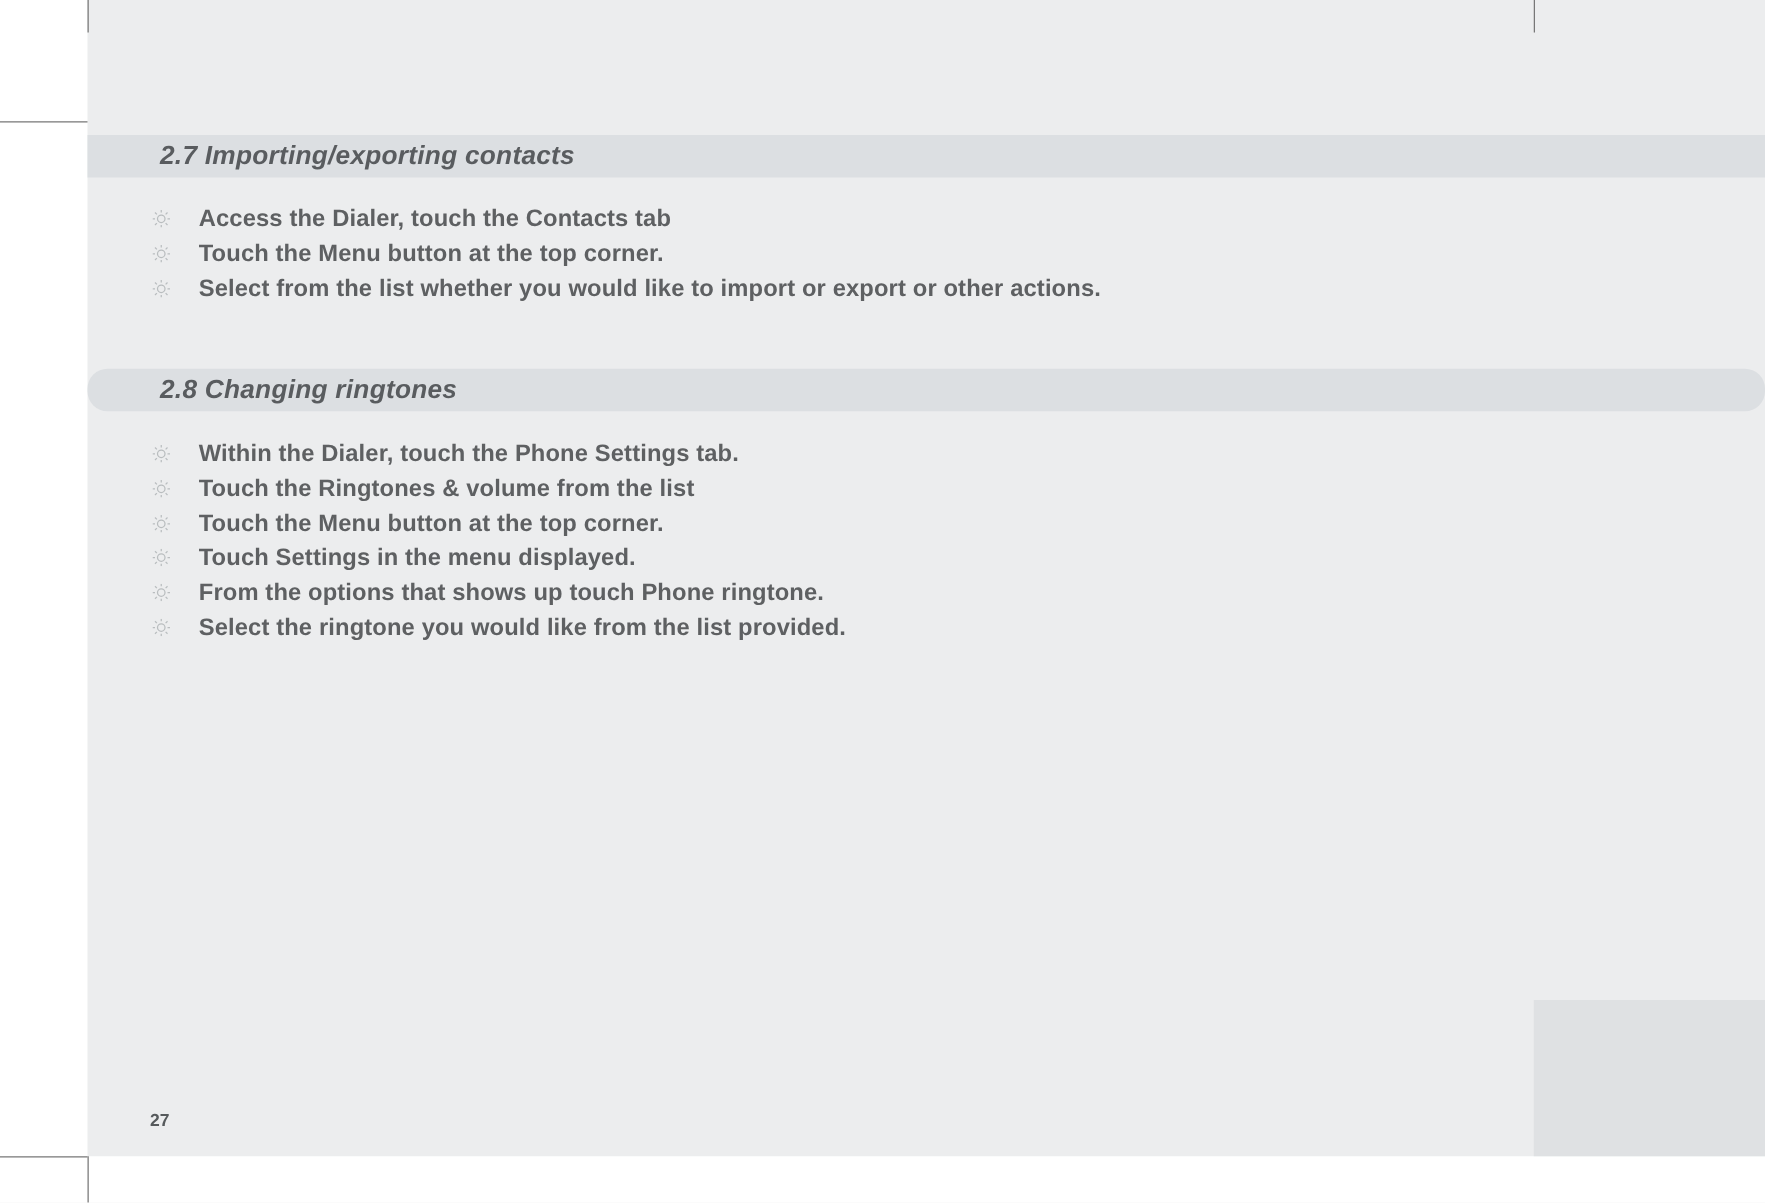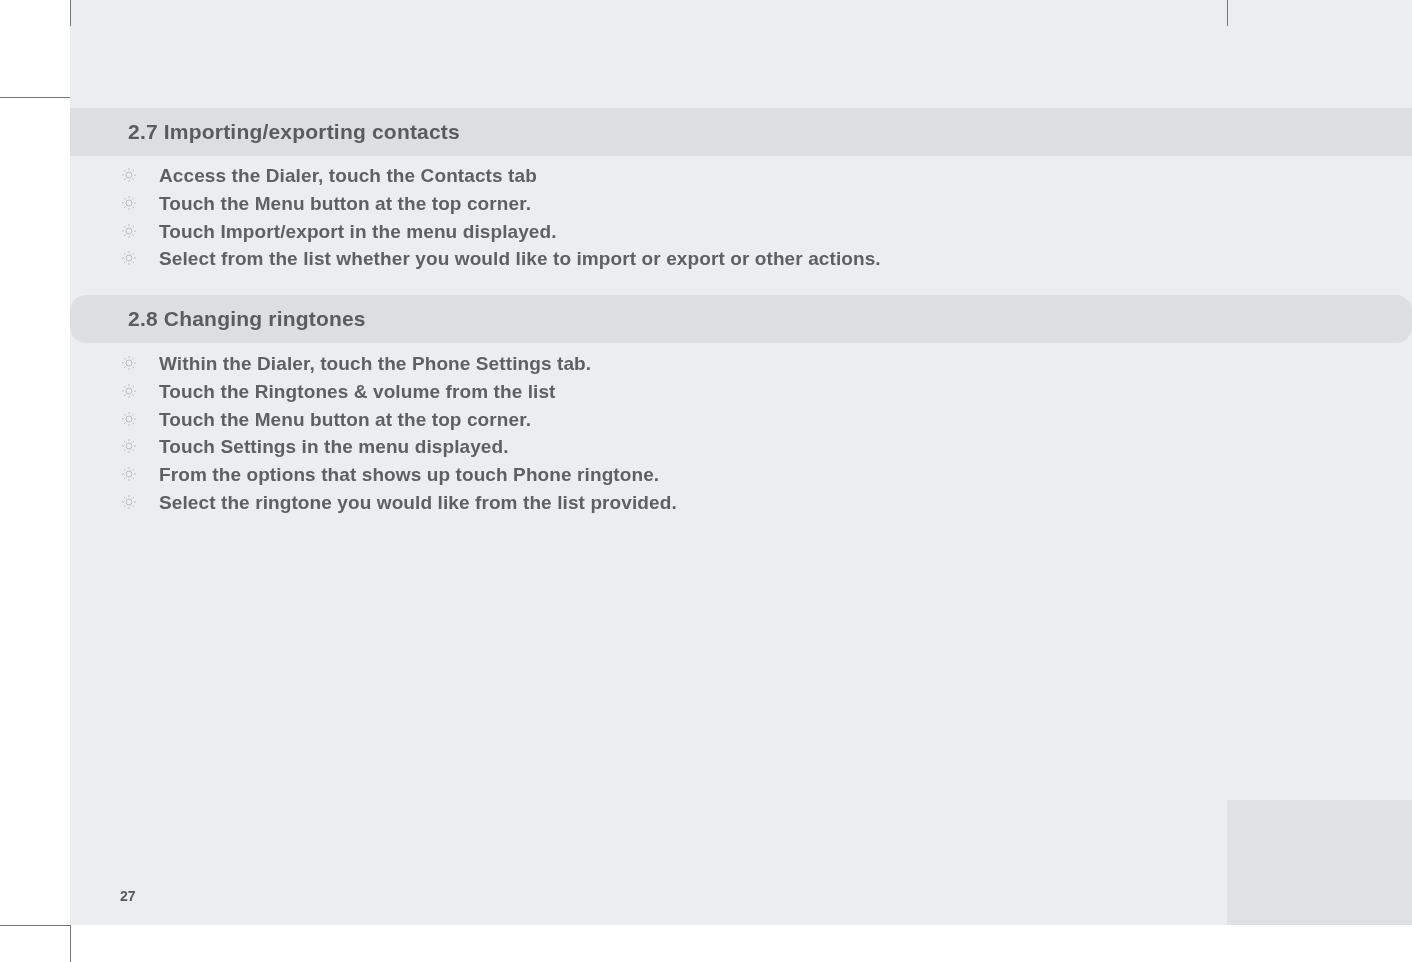--- a/index.html
+++ b/index.html
@@ -56,24 +56,25 @@
     left: 1227px;
     top: 0;
     width: 1px;
     height: 26px;
     background: #777;
   }
   .section-heading {
     position: absolute;
     left: 70px;
     right: 0;
-    height: 48px;
+    height: 34px;
     background: #dcdfe2;
     display: flex;
     align-items: center;
+    font-style: italic;
   }
   .section-heading-text {
     margin-left: 58px;
     font-size: 21px;
     font-weight: 700;
     color: #595c5f;
     letter-spacing: 0.2px;
   }
   .list {
     position: absolute;
@@ -190,38 +191,20 @@
             <line x1="7" y1="12" x2="7" y2="14"></line>
             <line x1="0" y1="7" x2="2" y2="7"></line>
             <line x1="12" y1="7" x2="14" y2="7"></line>
             <line x1="2" y1="2" x2="3.5" y2="3.5"></line>
             <line x1="10.5" y1="10.5" x2="12" y2="12"></line>
             <line x1="2" y1="12" x2="3.5" y2="10.5"></line>
             <line x1="10.5" y1="3.5" x2="12" y2="2"></line>
           </g>
         </svg>
     </span>
-    <span class="item-text">Touch Import/export in the menu displayed.</span>
-  </div>
-  <div class="list-item">
-    <span class="bullet-icon">
-      <svg viewBox="0 0 14 14">
-          <g stroke="#b9bdbf" stroke-width="1" fill="none">
-            <circle cx="7" cy="7" r="3"></circle>
-            <line x1="7" y1="0" x2="7" y2="2"></line>
-            <line x1="7" y1="12" x2="7" y2="14"></line>
-            <line x1="0" y1="7" x2="2" y2="7"></line>
-            <line x1="12" y1="7" x2="14" y2="7"></line>
-            <line x1="2" y1="2" x2="3.5" y2="3.5"></line>
-            <line x1="10.5" y1="10.5" x2="12" y2="12"></line>
-            <line x1="2" y1="12" x2="3.5" y2="10.5"></line>
-            <line x1="10.5" y1="3.5" x2="12" y2="2"></line>
-          </g>
-        </svg>
-    </span>
     <span class="item-text">Select from the list whether you would like to import or export or other actions.</span>
   </div>
 </div>
 
 <div id="heading-2" class="section-heading">
   <span class="section-heading-text">2.8 Changing ringtones</span>
 </div>
 
 <div id="list-2" class="list">
   <div class="list-item">

